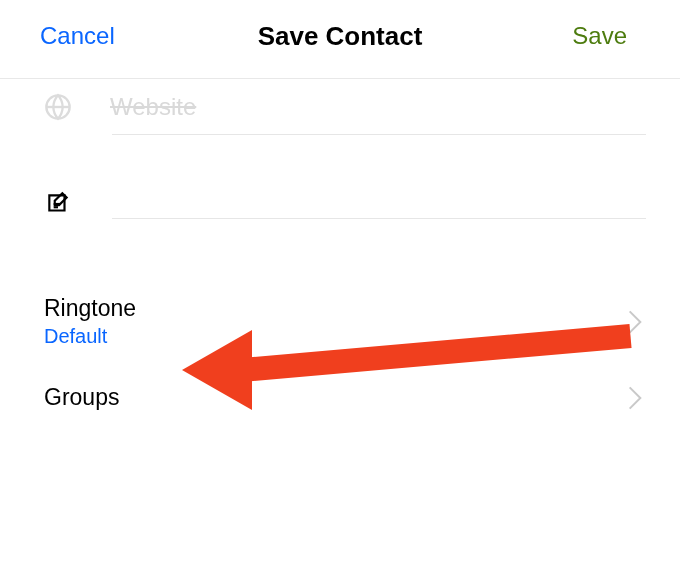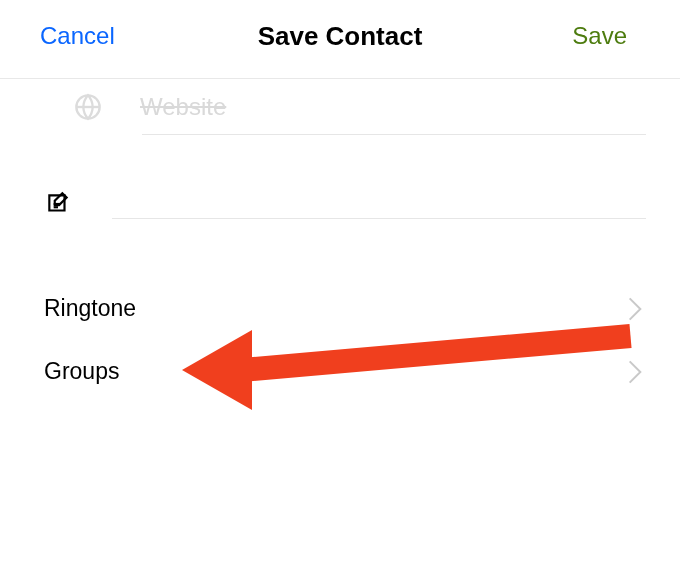--- a/index.html
+++ b/index.html
@@ -81,21 +81,20 @@
     .field-divider {
       position: absolute;
       bottom: 0;
       left: 112px;
       right: 34px;
       height: 1px;
       background: #e6e6e6;
     }
     .website-row {
       margin-top: 0;
-      margin-left: 30px;
     }
     .website-row .field-input {
       text-decoration: line-through;
       color: #d9d9d9;
     }
     .notes-row {
       margin-top: 28px;
       padding-top: 26px;
     }
     .section-gap {
@@ -172,20 +171,21 @@
       </svg>
     </span>
     <div class="field-divider"></div>
   </div>
 
   <div class="section-gap"></div>
 
   <div class="list-item">
     <div class="list-item-left">
       <span class="list-item-title">Ringtone</span>
+      <span class="list-item-value">Default</span>
     </div>
     <span class="chevron">
       <svg width="14" height="24" viewBox="0 0 10 18" fill="none" stroke="currentColor" stroke-width="1.5">
         <polyline points="1,1 9,9 1,17"></polyline>
       </svg>
     </span>
   </div>
 
   <div class="list-item">
     <div class="list-item-left">

